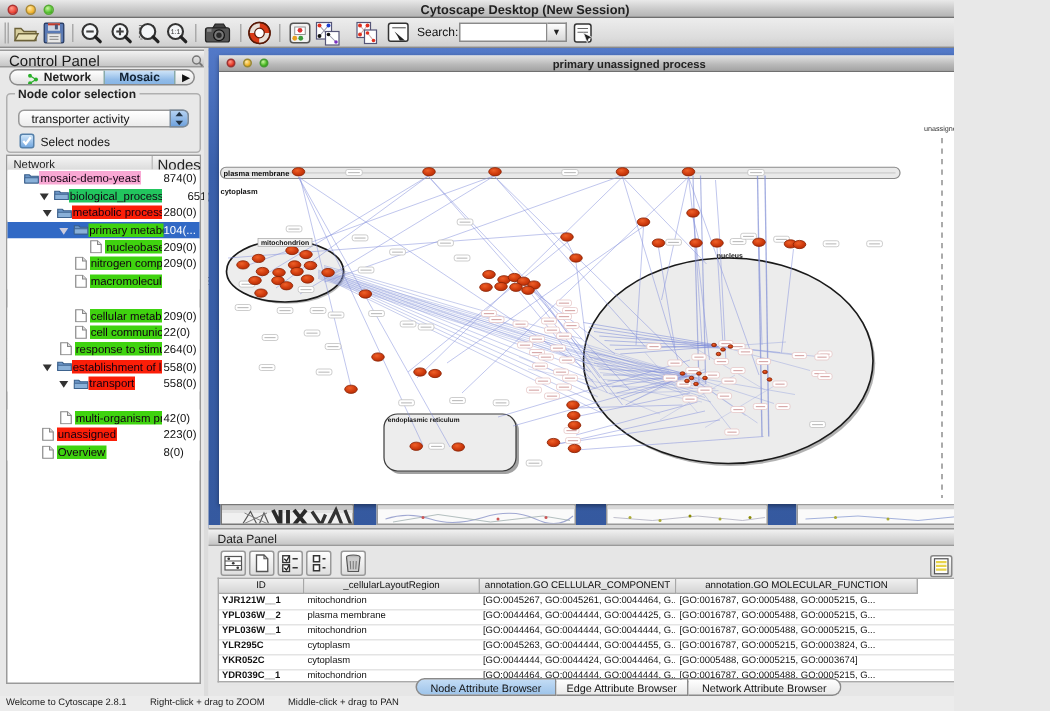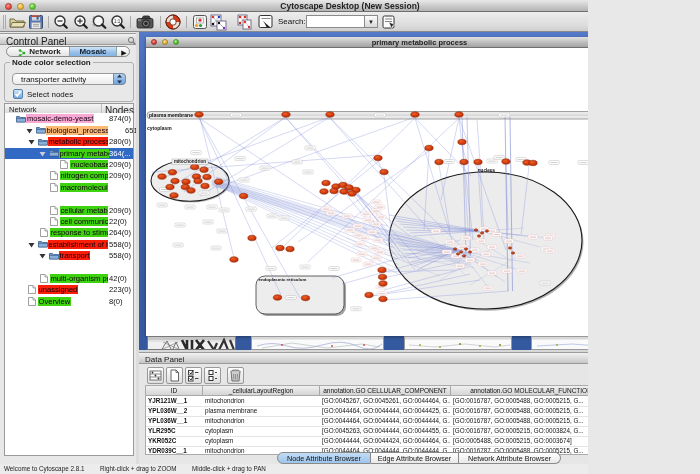--- a/index.html
+++ b/index.html
@@ -1,17 +1,17 @@
 <!DOCTYPE html>
 <html><head><meta charset="utf-8">
 <style>
 *{margin:0;padding:0;box-sizing:border-box;}
 html,body{width:700px;height:474px;overflow:hidden;}
 body{font-family:"Liberation Sans",sans-serif;background:#e8e8e8;}
-#app{position:relative;width:588px;height:474px;overflow:hidden;}
+#app{position:relative;width:636px;height:474px;overflow:hidden;}
 .abs{position:absolute;}
 .tl{position:absolute;border-radius:50%;width:7px;height:7px;top:2.5px;}
 </style></head><body>
 <div id="app">
 
 <div class="abs" style="left:0;top:0;width:700px;height:12px;background:linear-gradient(#e9e9e9,#cacaca 55%,#b4b4b4);border-bottom:1px solid #6f6f6f;">
  <span class="tl" style="left:4.5px;background:radial-gradient(circle at 35% 30%,#ff9a8a,#ee4a3c 60%,#b31c0e);border:0.5px solid #a33;"></span>
  <span class="tl" style="left:16.5px;background:radial-gradient(circle at 35% 30%,#ffe9a8,#f5b935 60%,#c98a10);border:0.5px solid #a83;"></span>
  <span class="tl" style="left:28.5px;background:radial-gradient(circle at 35% 30%,#c8f5a0,#57c432 60%,#2e8f12);border:0.5px solid #5a3;"></span>
  <div style="position:absolute;left:0;top:1px;width:100%;text-align:center;font-size:8.5px;font-weight:bold;color:#222;">Cytoscape Desktop (New Session)</div>
@@ -198,21 +198,21 @@
 <div class="abs" style="left:0;top:20.7px;width:128px;height:11.4px;background:#fff;">
           <svg width="7" height="6" viewBox="0 0 7 6" style="position:absolute;left:21.0px;top:3px;">
             <path d="M0.5,1 L6.5,1 L3.5,5.5 Z" fill="#333"></path>
           </svg>
           <span style="position:absolute;left:30.5px;top:0;">
             <svg width="10" height="8" viewBox="0 0 10 8" style="position:absolute;top:1.5px;">
               <path d="M0.5,7 L0.5,1.5 L3.5,1.5 L4.5,2.5 L9.5,2.5 L9.5,7 Z" fill="#6b96c8" stroke="#3a5f8a" stroke-width="0.8"></path>
               <path d="M0.5,3.5 L9.5,3.5 L9.5,7 L0.5,7 Z" fill="#89b0d8" stroke="#3a5f8a" stroke-width="0.6"></path>
             </svg>
           </span>
-          <span style="position:absolute;left:40.5px;top:1px;max-width:62px;overflow:hidden;white-space:nowrap;background:#fdba74;color:#101;font-size:7.6px;padding:0 1px;display:inline-block;">biological_process</span>
+          <span style="position:absolute;left:40.5px;top:1px;max-width:62px;overflow:hidden;white-space:nowrap;background:#22c55e;color:#101;font-size:7.6px;padding:0 1px;display:inline-block;">biological_process</span>
           <span style="position:absolute;left:104px;top:1px;font-size:7.6px;color:#111;margin-left:16px;">651(0)</span>
         </div>
 <div class="abs" style="left:0;top:32.1px;width:128px;height:11.4px;background:#fff;">
           <svg width="7" height="6" viewBox="0 0 7 6" style="position:absolute;left:23.0px;top:3px;">
             <path d="M0.5,1 L6.5,1 L3.5,5.5 Z" fill="#333"></path>
           </svg>
           <span style="position:absolute;left:32.5px;top:0;">
             <svg width="10" height="8" viewBox="0 0 10 8" style="position:absolute;top:1.5px;">
               <path d="M0.5,7 L0.5,1.5 L3.5,1.5 L4.5,2.5 L9.5,2.5 L9.5,7 Z" fill="#6b96c8" stroke="#3a5f8a" stroke-width="0.8"></path>
               <path d="M0.5,3.5 L9.5,3.5 L9.5,7 L0.5,7 Z" fill="#89b0d8" stroke="#3a5f8a" stroke-width="0.6"></path>
@@ -225,21 +225,21 @@
           <svg width="7" height="6" viewBox="0 0 7 6" style="position:absolute;left:34.0px;top:3px;">
             <path d="M0.5,1 L6.5,1 L3.5,5.5 Z" fill="#ccd"></path>
           </svg>
           <span style="position:absolute;left:43.5px;top:0;">
             <svg width="10" height="8" viewBox="0 0 10 8" style="position:absolute;top:1.5px;">
               <path d="M0.5,7 L0.5,1.5 L3.5,1.5 L4.5,2.5 L9.5,2.5 L9.5,7 Z" fill="#6b96c8" stroke="#3a5f8a" stroke-width="0.8"></path>
               <path d="M0.5,3.5 L9.5,3.5 L9.5,7 L0.5,7 Z" fill="#89b0d8" stroke="#3a5f8a" stroke-width="0.6"></path>
             </svg>
           </span>
           <span style="position:absolute;left:53.5px;top:1px;max-width:50px;overflow:hidden;white-space:nowrap;background:#3fd30f;color:#101;font-size:7.6px;padding:0 1px;display:inline-block;">primary metabo</span>
-          <span style="position:absolute;left:104px;top:1px;font-size:7.6px;color:#fff;">364(...</span>
+          <span style="position:absolute;left:104px;top:1px;font-size:7.6px;color:#fff;">104(...</span>
         </div>
 <div class="abs" style="left:0;top:54.9px;width:128px;height:11.4px;background:#fff;">
           <span style="position:absolute;left:55.0px;top:0;">
             <svg width="8" height="9" viewBox="0 0 8 9" style="position:absolute;top:1px;">
               <path d="M0.5,0.5 L5,0.5 L7.5,3 L7.5,8.5 L0.5,8.5 Z" fill="#fff" stroke="#888" stroke-width="0.8"></path>
               <path d="M5,0.5 L5,3 L7.5,3" fill="#ddd" stroke="#888" stroke-width="0.7"></path>
             </svg>
           </span>
           <span style="position:absolute;left:65.0px;top:1px;max-width:38px;overflow:hidden;white-space:nowrap;background:#3fd30f;color:#101;font-size:7.6px;padding:0 1px;display:inline-block;">nucleobase-co</span>
           <span style="position:absolute;left:104px;top:1px;font-size:7.6px;color:#111;">209(0)</span>
@@ -353,21 +353,21 @@
  </div>
 </div>
 <div class="abs" style="left:136px;top:32px;width:3px;height:432px;background:#dcdcdc;"></div>
 
 <div class="abs" style="left:139px;top:32px;width:561px;height:320px;background:linear-gradient(#5379c8,#3a60ab 25%,#35599f);">
  <div class="abs" style="left:7px;top:5px;width:547px;height:299px;background:#fff;box-shadow:0 1px 3px rgba(0,0,0,0.4);">
   <div class="abs" style="left:0;top:0;width:547px;height:11px;background:linear-gradient(#e2e2e2,#b9b9b9 60%,#a4a4a4);border-bottom:1px solid #707070;">
    <span class="tl" style="left:4.5px;top:1.5px;width:6px;height:6px;background:radial-gradient(circle at 35% 30%,#ff9a8a,#e8402e 60%,#a81608);border:0.5px solid #933;"></span>
    <span class="tl" style="left:15.5px;top:1.5px;width:6px;height:6px;background:radial-gradient(circle at 35% 30%,#ffe9a8,#f0b42a 60%,#bd8208);border:0.5px solid #983;"></span>
    <span class="tl" style="left:26.5px;top:1.5px;width:6px;height:6px;background:radial-gradient(circle at 35% 30%,#c8f5a0,#4fbe28 60%,#27850c);border:0.5px solid #493;"></span>
-   <div style="position:absolute;left:0;top:1px;width:100%;text-align:center;font-size:7.5px;font-weight:bold;color:#222;">primary metabolic process</div>
+   <div style="position:absolute;left:0;top:1px;width:100%;text-align:center;font-size:7.5px;font-weight:bold;color:#222;">primary unassigned process</div>
   </div>
 <svg class="abs" style="left:0;top:11px;" width="547" height="288" viewBox="146 48 547 288">
           <defs>
             <radialGradient id="ng" cx="40%" cy="35%" r="75%">
               <stop offset="0%" stop-color="#ee6028"></stop>
               <stop offset="55%" stop-color="#d03c0e"></stop>
               <stop offset="100%" stop-color="#b02b05"></stop>
             </radialGradient>
           </defs>
           <rect x="146" y="48" width="547" height="288" fill="#ffffff"></rect>

